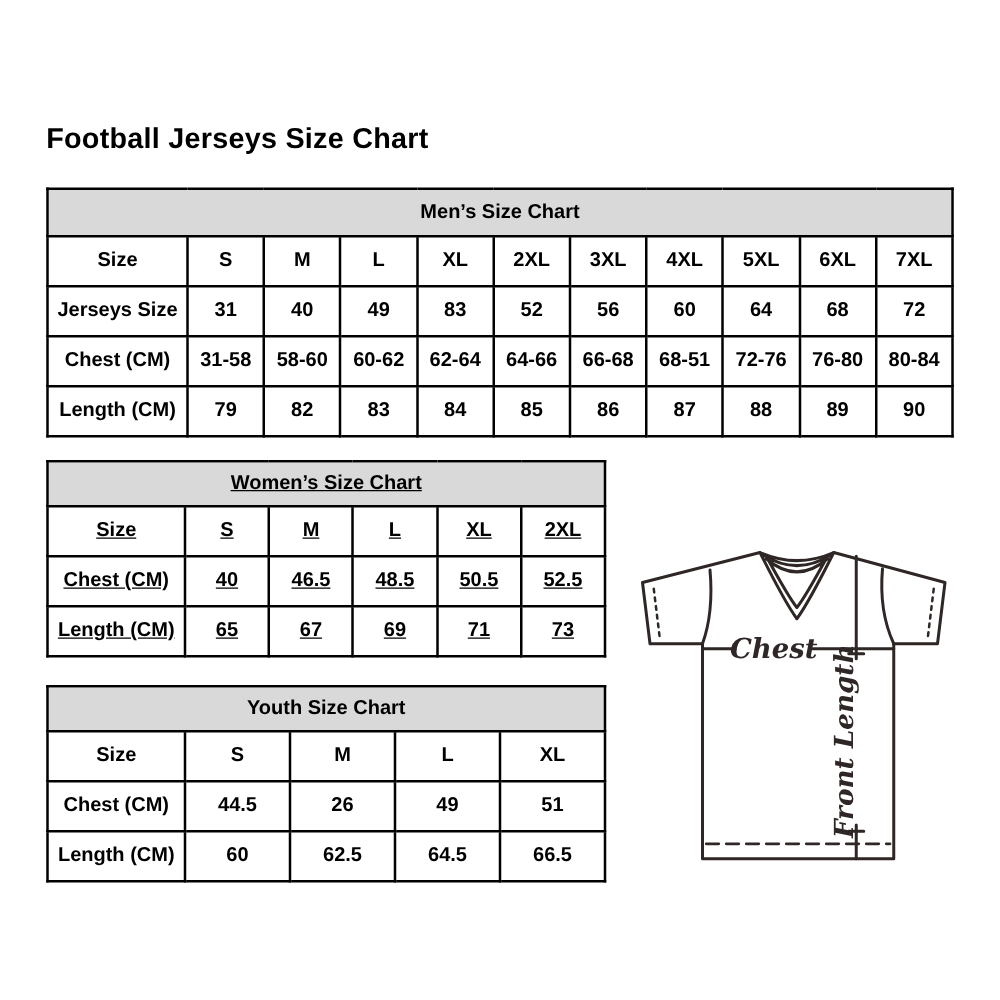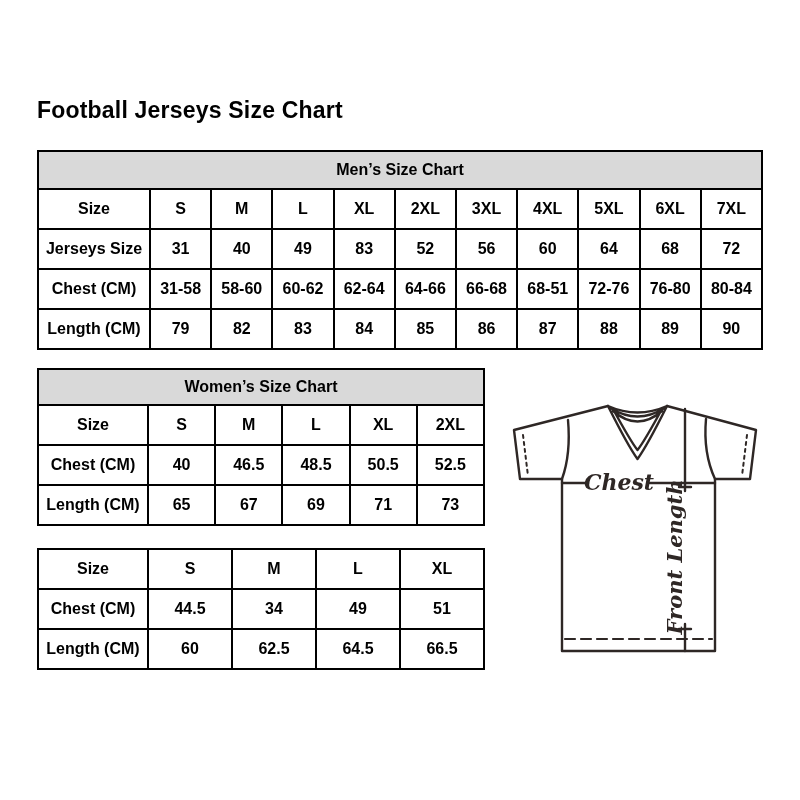--- a/index.html
+++ b/index.html
@@ -17,28 +17,28 @@
     background:#fff;
   }
   table.size-table td {
     border:2px solid #000; text-align:center; vertical-align:middle;
     font-weight:bold; font-size:16px; color:#000; padding:0; overflow:hidden;
   }
   td.tbl-header { font-size:19px; height:37px; }
   table.men { left:37px; top:150px; width:726px; }
   table.men td.tbl-header { height:38px; }
   table.men td.cell { height:40px; }
-  table.women { left:37px; top:368px; width:448px; }
+  table.women { left:37px; top:368px; width:448px;text-decoration:underline; }
   table.women td.tbl-header { height:36px; }
   table.women td.cell { height:40px; }
   table.youth { left:37px; top:548px; width:448px; }
   table.youth td.tbl-header { height:36px; }
   table.youth td.cell { height:40px; }
 
-  .jersey-wrap { position:absolute; left:498px; top:396px; width:270px; height:262px; }
+  .jersey-wrap { position:absolute; left:498px; top:432px; width:270px; height:262px; }
   .jersey-wrap svg { display:block; width:100%; height:100%; }
   .measure-text {
     font-family:"DejaVu Serif", serif;
     font-style:italic; font-weight:bold;
   }
 </style>
 </head>
 <body>
 
 <div class="page-title">Football Jerseys Size Chart</div>
@@ -158,31 +158,34 @@
 
 <table class="size-table youth">
   <colgroup>
       <col style="width:110px">
       <col>
       <col>
       <col>
       <col>
     </colgroup>
   <tbody>
+      <tr>
+    <td class="tbl-header" colspan="5" style="background:#d9d9d9">Youth Size Chart</td>
+  </tr>
   <tr>
     <td class="cell">Size</td>
     <td class="cell">S</td>
     <td class="cell">M</td>
     <td class="cell">L</td>
     <td class="cell">XL</td>
   </tr>
   <tr>
     <td class="cell">Chest (CM)</td>
     <td class="cell">44.5</td>
-    <td class="cell">34</td>
+    <td class="cell">26</td>
     <td class="cell">49</td>
     <td class="cell">51</td>
   </tr>
   <tr>
     <td class="cell">Length (CM)</td>
     <td class="cell">60</td>
     <td class="cell">62.5</td>
     <td class="cell">64.5</td>
     <td class="cell">66.5</td>
   </tr>

